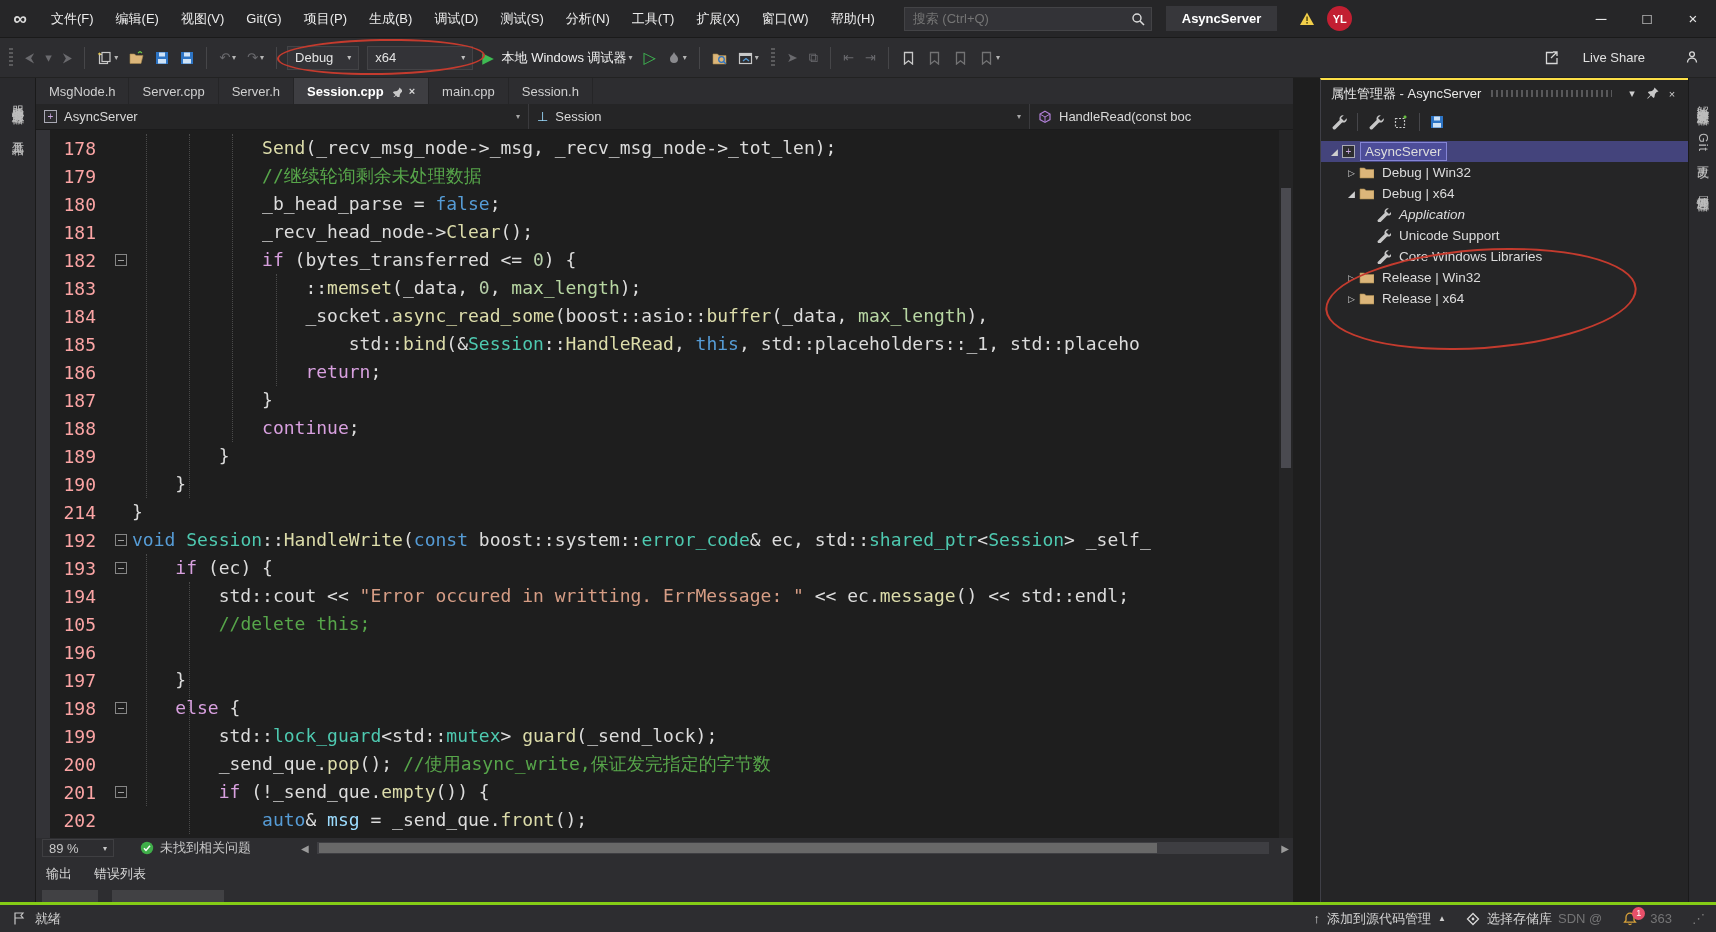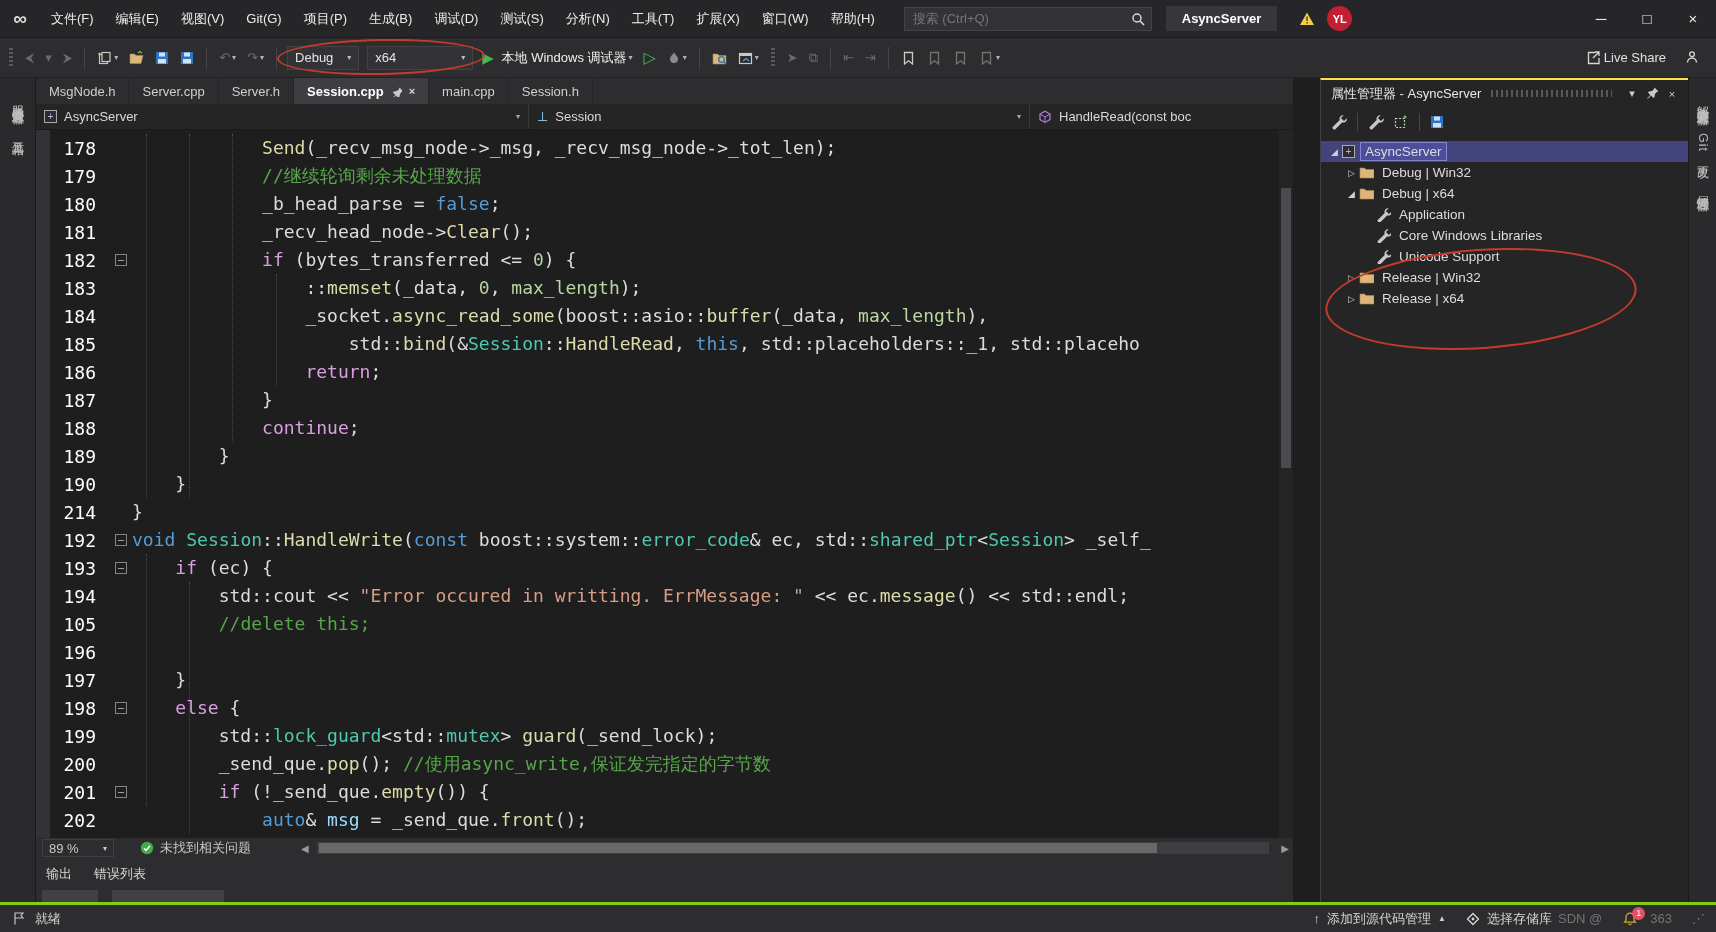--- a/index.html
+++ b/index.html
@@ -30,21 +30,21 @@
   .tbtn { display:flex; align-items:center; gap:2px; padding:3px 2px; color:#c8c8c8; }
   .tbtn .dd { font-size:8px; color:#b5b5b5; }
   .dis { color:#6a6a6e !important; }
   .combo { background:#333337; border:1px solid #434346; height:24px; display:flex; align-items:center; padding:0 7px; gap:14px; color:#e4e4e4; }
   .combo .dd { font-size:8px; color:#c0c0c0; }
   .combo-wrap { position:relative; display:flex; gap:8px; align-items:center; }
   .ellipse { position:absolute; border:2px solid #c43b2e; border-radius:50%; pointer-events:none; }
   .ellipse.tb { left:-10px; top:-7px; width:calc(100% + 22px); height:36px; transform:rotate(-1deg); }
   .run-label { color:#f0f0f0; }
   .green { color:#3fba53; }
-  .ls { margin-left:auto; display:flex; align-items:center; gap:3px; color:#e0e0e0; padding-right:10px; }
+  .ls { margin-left:auto; display:flex; align-items:center; gap:24px; color:#e0e0e0; padding-right:10px; }
 
   
   .main { display:flex; height:824px; }
   .side-strip { background:#2a2a2d; display:flex; flex-direction:column; align-items:center; color:#bdbdbd; font-size:12.5px; }
   .side-strip.left { width:36px; border-right:1px solid #1a1a1a; }
   .side-strip.right { width:28px; border-left:1px solid #1a1a1a; }
   .vtab { writing-mode:vertical-rl; padding:10px 0; margin-top:8px; letter-spacing:1px; }
 
   .editor-col { flex:1; min-width:0; display:flex; flex-direction:column; background:#1e1e1e; }
 
@@ -61,21 +61,21 @@
   .bc1 { width:492px; } .bc2 { width:500px; }
   .bc-sep { width:1px; height:100%; background:#3a3a3d; }
   .proj-ic { width:13px; height:13px; border:1px solid #a9a9b4; background:#2d2d30; color:#c9a7e0; font-size:10px; line-height:11px; text-align:center; }
   .spacer { flex:1; }
 
   
   .code-area { position:relative; height:708px; overflow:hidden; font-family:"DejaVu Sans Mono","Liberation Mono",monospace; font-size:18px; }
   .ind-margin { position:absolute; left:0; top:0; width:14px; height:100%; background:#333337; }
   .code-lines { position:absolute; left:0; top:4px; right:14px; }
   .code-line { display:flex; height:28px; align-items:center; }
-  .ln { width:74px; padding-right:14px; text-align:right; color:#ffffff; flex:none; }
+  .ln { width:74px; padding-right:14px; text-align:right; color:#fca5a5; flex:none; }
   .fold { width:22px; flex:none; display:flex; align-items:center; justify-content:center; }
   .foldbox { width:12px; height:12px; border:1px solid #858585; background:#1e1e1e; color:#c8c8c8; font-size:10px; line-height:10px; text-align:center; }
   .code-line pre { font-family:inherit; white-space:pre; line-height:28px; }
   .sv{color:#dcdcdc} .sk{color:#569cd6} .sc{color:#d8a0df} .st{color:#4ec9b0} .sf{color:#dcdcaa}
   .sn{color:#b5cea8} .ss{color:#d69d85} .scm{color:#57a64a} .sco{color:#b8d7a3} .slb{color:#9cdcfe}
   .iguide { position:absolute; width:0; border-left:1px dotted #4a4a4a; }
   .vscroll { position:absolute; right:0; top:0; width:14px; height:100%; background:#252526; }
   .vthumb { position:absolute; left:2px; width:10px; background:#4a4a50; }
 
   
@@ -650,46 +650,46 @@
           </div>
           <div class="trow" style="padding-left: 23px;">
             <span class="texp">◢</span>
             <span class="ticn">
               <svg class="ic" width="15" height="15">
                 <use href="#i-folder"></use>
               </svg>
             </span>
             <span class="tlabel">Debug | x64</span>
           </div>
+          <div class="trow" style="padding-left: 40px; font-style: italic;">
+            <span class="texp"></span>
+            <span class="ticn">
+              <svg class="ic" width="15" height="15">
+                <use href="#i-wrench"></use>
+              </svg>
+            </span>
+            <span class="tlabel">Application</span>
+          </div>
           <div class="trow" style="padding-left: 40px;">
             <span class="texp"></span>
             <span class="ticn">
               <svg class="ic" width="15" height="15">
                 <use href="#i-wrench"></use>
               </svg>
             </span>
-            <span class="tlabel">Application</span>
+            <span class="tlabel">Unicode Support</span>
           </div>
           <div class="trow" style="padding-left: 40px;">
             <span class="texp"></span>
             <span class="ticn">
               <svg class="ic" width="15" height="15">
                 <use href="#i-wrench"></use>
               </svg>
             </span>
             <span class="tlabel">Core Windows Libraries</span>
-          </div>
-          <div class="trow" style="padding-left: 40px;">
-            <span class="texp"></span>
-            <span class="ticn">
-              <svg class="ic" width="15" height="15">
-                <use href="#i-wrench"></use>
-              </svg>
-            </span>
-            <span class="tlabel">Unicode Support</span>
           </div>
           <div class="trow" style="padding-left: 23px;">
             <span class="texp">▷</span>
             <span class="ticn">
               <svg class="ic" width="15" height="15">
                 <use href="#i-folder"></use>
               </svg>
             </span>
             <span class="tlabel">Release | Win32</span>
           </div>

